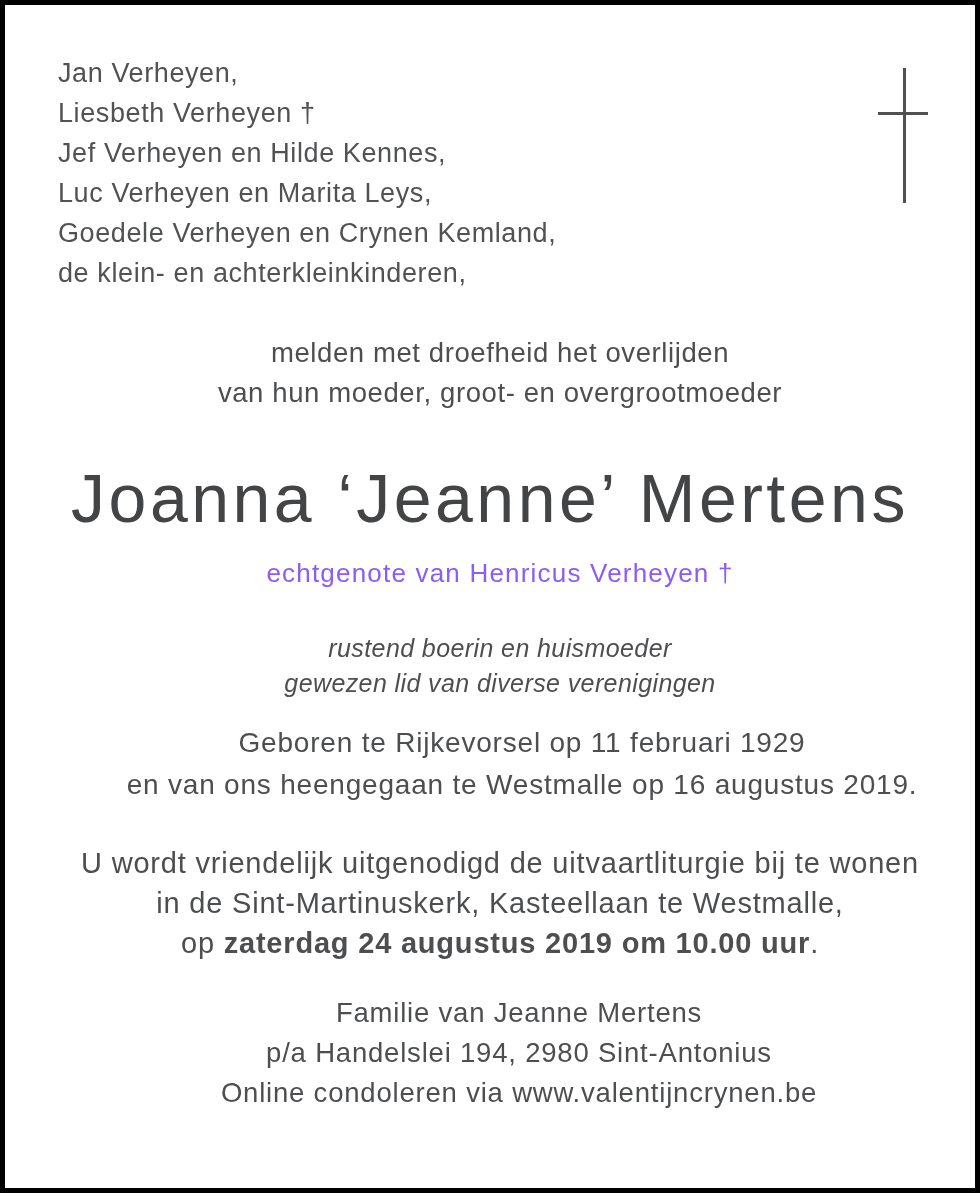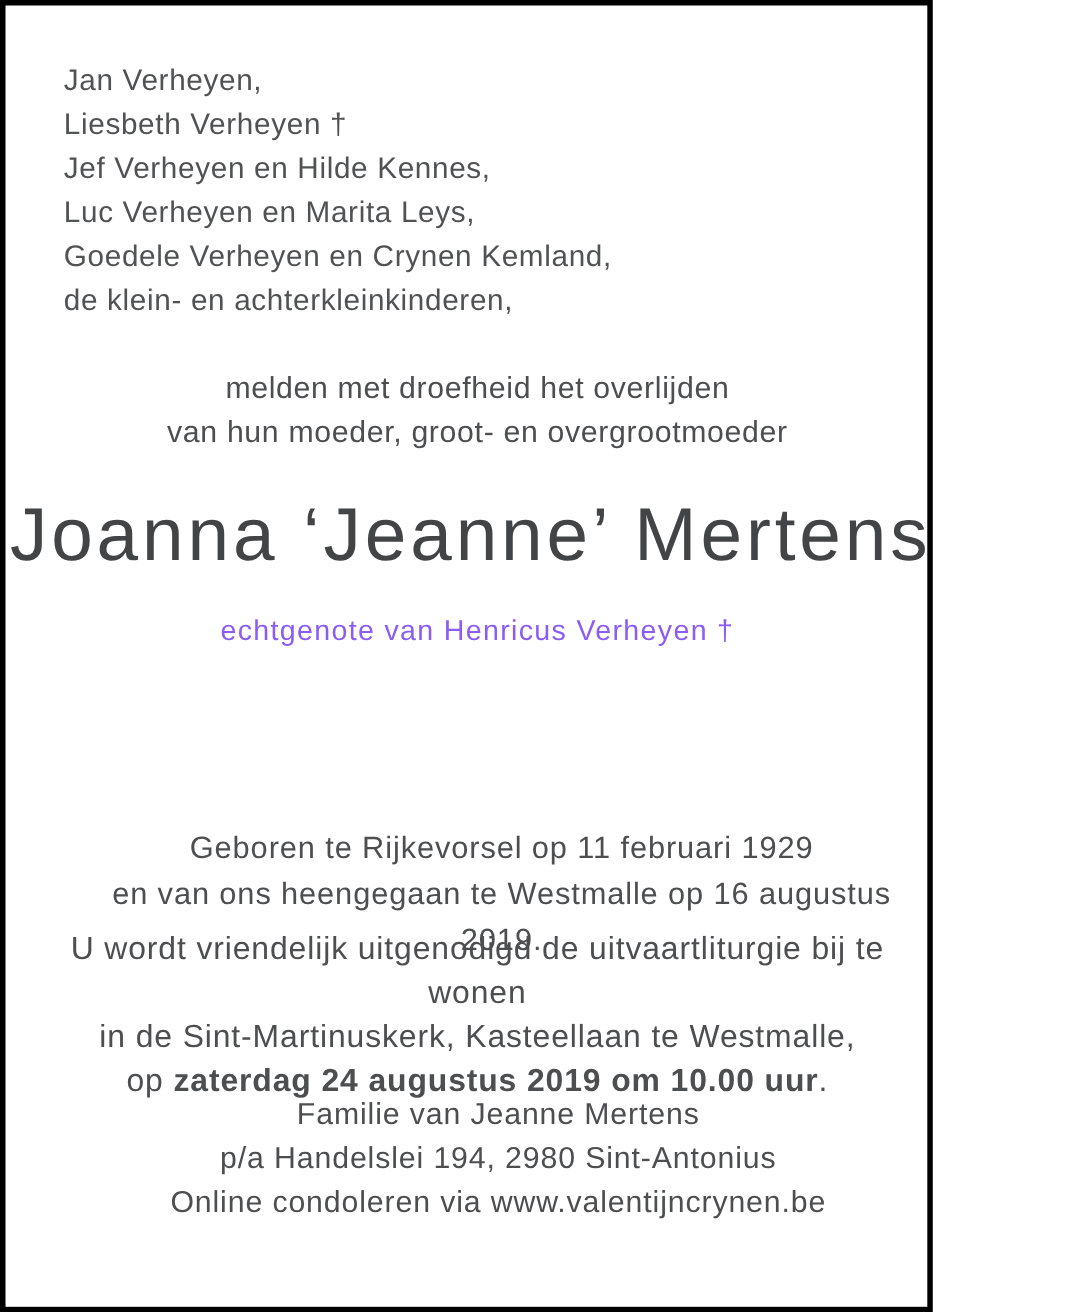--- a/index.html
+++ b/index.html
@@ -2,21 +2,21 @@
 <html><head>
 <meta charset="utf-8">
 <style>
   html, body {
     margin: 0;
     padding: 0;
     background: #ffffff;
   }
   .page {
     position: relative;
-    width: 848px;
+    width: 980px;
     height: 1193px;
     box-sizing: border-box;
     border: 5px solid #000000;
     background: #ffffff;
     font-family: "Liberation Sans", sans-serif;
     color: #4d4e50;
     overflow: hidden;
   }
   .block {
     position: absolute;
@@ -61,21 +61,21 @@
     background: #4f5052;
   }
   .intro {
     top: 328px;
     font-size: 27.5px;
     line-height: 40px;
     letter-spacing: 0.6px;
   }
   .deceased-name {
     top: 442px;
-    margin: 4px;
+    margin: 16px;
     font-size: 68px;
     line-height: 70px;
     font-weight: normal;
     letter-spacing: 3.5px;
     color: #434446;
     white-space: nowrap;
   }
   .spouse-line {
     top: 546px;
     font-size: 26px;
@@ -84,21 +84,21 @@
     color: #8b5cf6;
   }
   .life-summary {
     top: 626px;
     font-style: italic;
     font-size: 25px;
     line-height: 35px;
     letter-spacing: 0.4px;
   }
   .birth-death {
-    top: 745px;
+    top: 717px;
     font-size: 28px;
     line-height: 42px;
     letter-spacing: 0.8px;
     padding-left: 44px;
   }
   .invitation {
     top: 838px;
     font-size: 29px;
     line-height: 40px;
     letter-spacing: 0.8px;
@@ -143,20 +143,24 @@
 
   <div class="block intro">
     <div>melden met droefheid het overlijden</div>
     <div>van hun moeder, groot- en overgrootmoeder</div>
   </div>
 
   <h1 class="block deceased-name">Joanna ‘Jeanne’ Mertens</h1>
 
   <div class="block spouse-line">echtgenote van Henricus Verheyen †</div>
 
+  <div class="block life-summary">
+    <div>rustend boerin en huismoeder</div>
+    <div>gewezen lid van diverse verenigingen</div>
+  </div>
 
   <div class="block birth-death">
     <div>Geboren te Rijkevorsel op 11 februari 1929</div>
     <div>en van ons heengegaan te Westmalle op 16 augustus 2019.</div>
   </div>
 
   <div class="block invitation">
     <div>U wordt vriendelijk uitgenodigd de uitvaartliturgie bij te wonen</div>
     <div>in de Sint-Martinuskerk, Kasteellaan te Westmalle,</div>
     <div><span>op </span><span class="bold">zaterdag 24 augustus 2019 om 10.00 uur</span><span>.</span></div>

